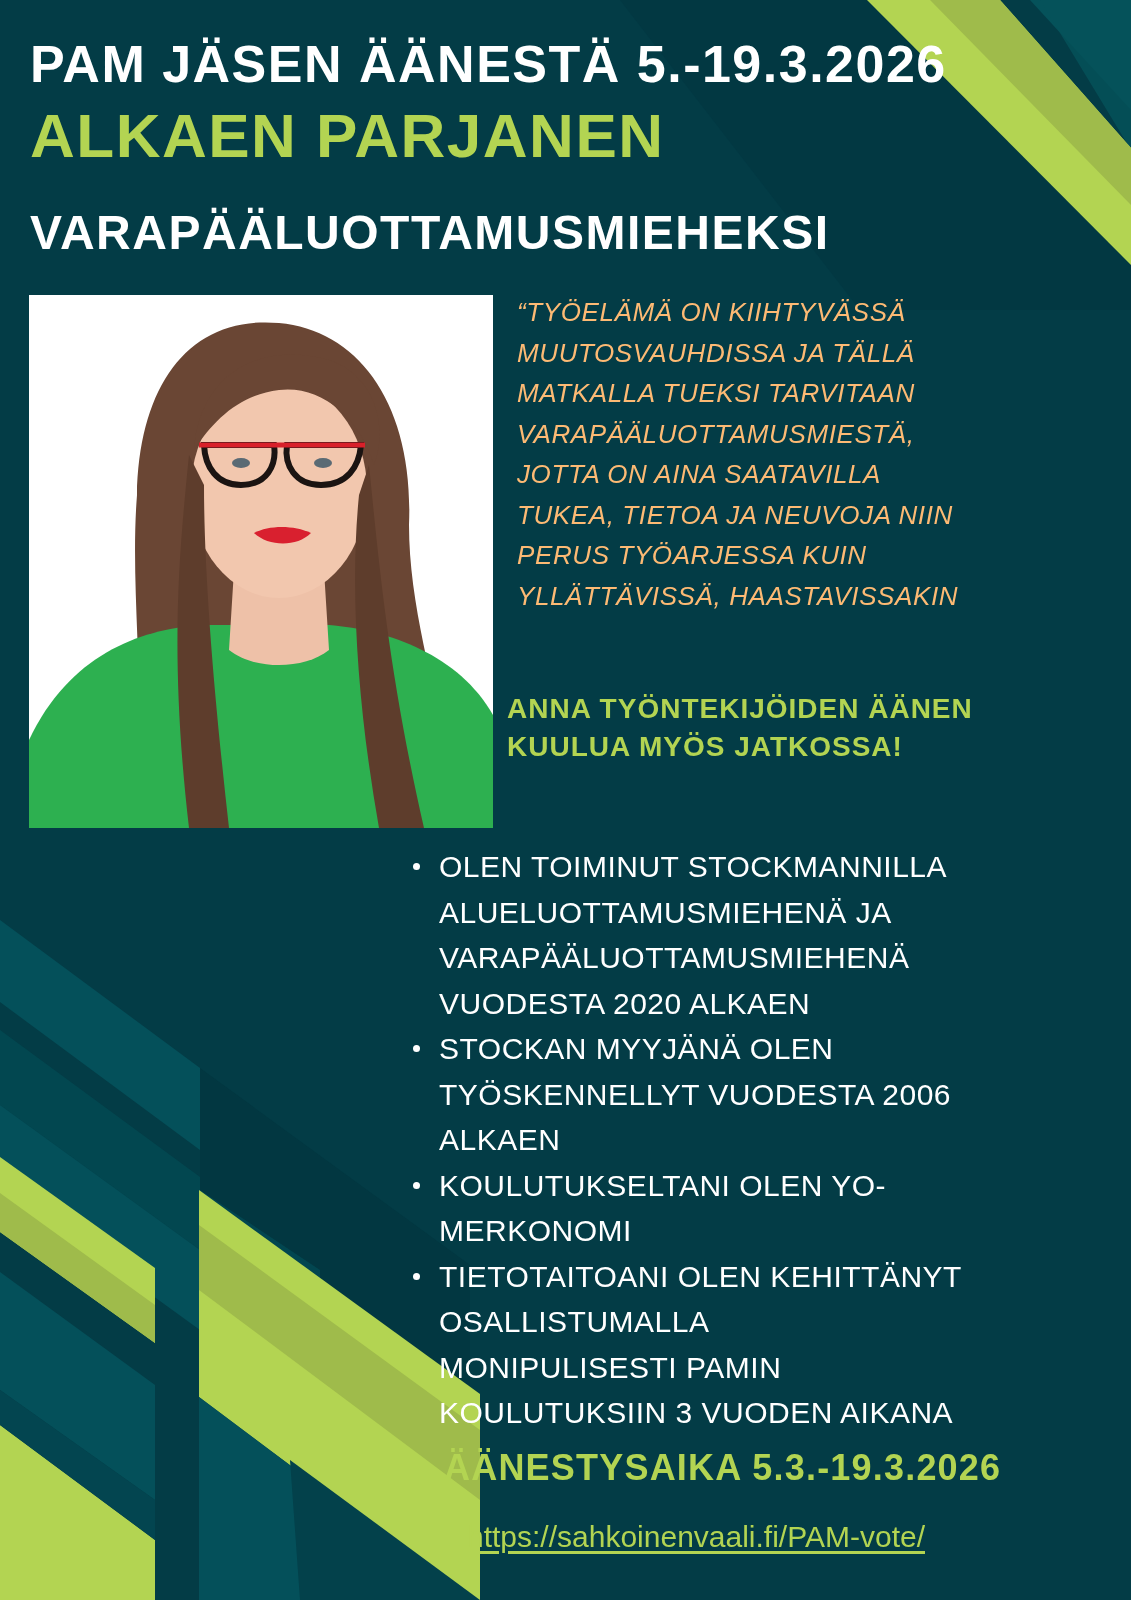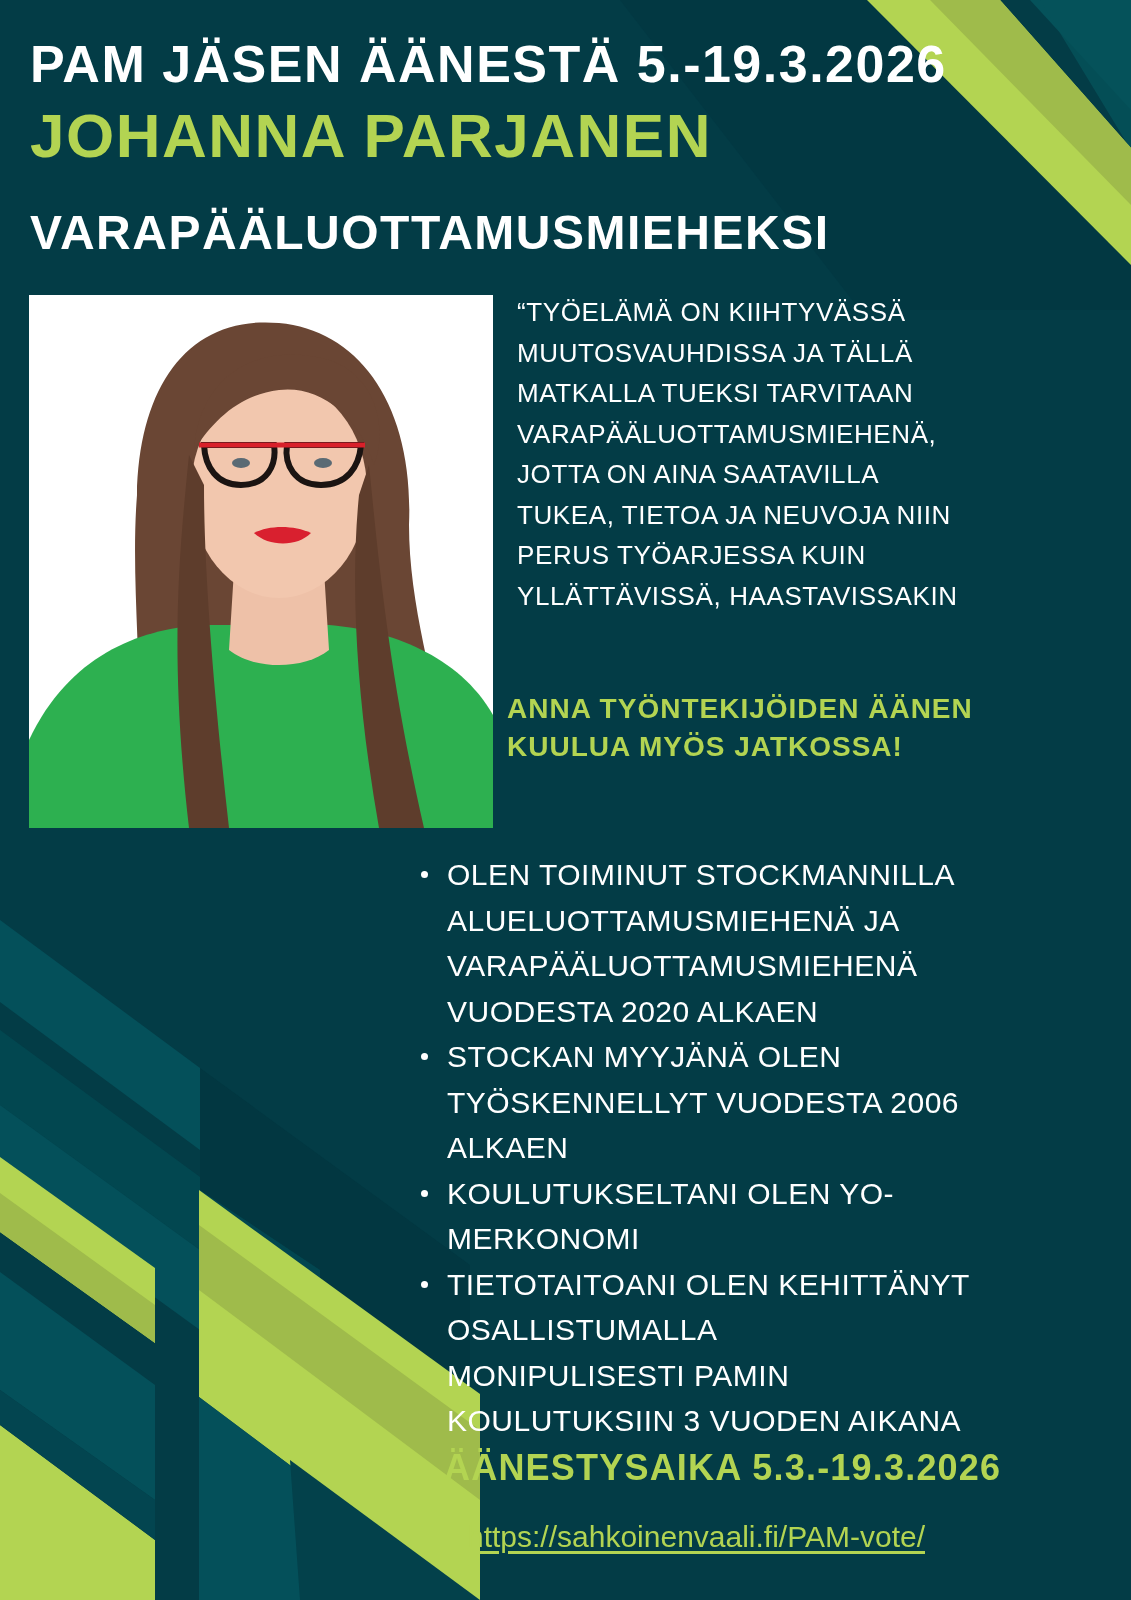--- a/index.html
+++ b/index.html
@@ -5,25 +5,25 @@
   html, body { margin: 0; padding: 0; }
   body { width: 1131px; height: 1600px; overflow: hidden; background: #033c46; font-family: "Liberation Sans", sans-serif; }
   .poster { position: relative; width: 1131px; height: 1600px; background: #033c46; overflow: hidden; }
   .bg { position: absolute; left: 0; top: 0; width: 1131px; height: 1600px; z-index: 0; }
   .txt { position: absolute; z-index: 2; color: #ffffff; font-family: "Liberation Sans", sans-serif; white-space: nowrap; }
   .h-top { left: 30px; top: 40px; font-size: 52px; font-weight: 700; letter-spacing: 1.5px; line-height: 48px; }
   .h-name { left: 30px; top: 100px; font-size: 62px; font-weight: 700; color: #b3d452; letter-spacing: 1.5px; line-height: 72px; }
   .h-role { left: 30px; top: 205px; font-size: 48px; font-weight: 700; letter-spacing: 1.5px; line-height: 56px; }
   .photo { position: absolute; z-index: 2; left: 29px; top: 295px; width: 464px; height: 533px; background: #ffffff; overflow: hidden; }
   .photo svg { display: block; width: 100%; height: 100%; }
-  .quote { position: absolute; z-index: 2; left: 517px; top: 292px; width: 600px; color: #ffffff; font-size: 26px; line-height: 40.5px; letter-spacing: 0.6px; }
+  .quote { position: absolute; z-index: 2; left: 517px; top: 292px; width: 600px; color: #fdba74; font-size: 26px; line-height: 40.5px; letter-spacing: 0.6px; font-style: italic; }
   .quote div { white-space: nowrap; }
   .cta { position: absolute; z-index: 2; left: 507px; top: 690px; color: #b3d452; font-size: 28px; font-weight: 700; line-height: 38px; letter-spacing: 1px; }
   .cta div { white-space: nowrap; }
-  .bullets { position: absolute; z-index: 2; left: 405px; top: 836px; width: 710px; color: #ffffff; font-size: 30px; line-height: 45.5px; letter-spacing: 0.5px; list-style: none; margin: 16px; padding: 0; }
+  .bullets { position: absolute; z-index: 2; left: 405px; top: 836px; width: 710px; color: #ffffff; font-size: 30px; line-height: 45.5px; letter-spacing: 0.5px; list-style: none; margin: 8px; padding: 0; }
   .bullets li { position: relative; padding-left: 26px; }
   .bullets li .dot { position: absolute; left: 0; top: 19px; width: 7px; height: 7px; border-radius: 50%; background: #ffffff; }
   .bullets li .line { display: block; white-space: nowrap; }
   .vote-time { position: absolute; z-index: 2; left: 415px; top: 1446px; color: #b3d452; font-size: 36px; font-weight: 700; letter-spacing: 1.2px; line-height: 44px; white-space: nowrap; margin-left: 29px; }
   .vote-link { position: absolute; z-index: 2; left: 467px; top: 1515px; color: #b3d452; font-size: 30px; line-height: 44px; text-decoration: underline; text-underline-offset: 4px; white-space: nowrap; cursor: pointer; }
 </style>
 </head>
 <body>
 
 <div class="poster">
@@ -57,21 +57,21 @@
     <polygon points="0,1425 155,1540 155,1600 0,1600" fill="#b3d452"></polygon>
     <polygon points="0,1390 155,1500 155,1540 0,1425" fill="#034550"></polygon>
 
     <polygon points="199,1190 480,1394 480,1600 470,1600 199,1397" fill="#b3d452"></polygon>
     <polygon points="199,1225 480,1430 480,1500 199,1290" fill="#9fbb4b"></polygon>
     <polygon points="199,1397 470,1600 199,1600" fill="#04505a"></polygon>
     <polygon points="290,1460 480,1600 300,1600" fill="#03414b"></polygon>
   </svg>
 
   <div class="txt h-top">PAM JÄSEN ÄÄNESTÄ 5.-19.3.2026</div>
-  <div class="txt h-name">JOHANNA PARJANEN</div>
+  <div class="txt h-name">ALKAEN PARJANEN</div>
   <div class="txt h-role">VARAPÄÄLUOTTAMUSMIEHEKSI</div>
 
   <div class="photo" aria-label="Portrait of Johanna Parjanen wearing glasses and a green top">
     <svg viewBox="0 0 464 533" xmlns="http://www.w3.org/2000/svg">
       <rect width="464" height="533" fill="#ffffff"></rect>
 
       <path d="M250 28 C160 20 110 90 108 200 C100 300 120 420 105 533 L430 533 C420 430 380 330 380 230 C385 110 330 35 250 28 Z" fill="#6a4634"></path>
 
       <path d="M0 445 C40 360 110 335 170 330 L300 330 C360 335 430 360 464 420 L464 533 L0 533 Z" fill="#2db050"></path>
 
@@ -91,21 +91,21 @@
       <ellipse cx="294" cy="168" rx="9" ry="5" fill="#5a6a74"></ellipse>
 
       <path d="M225 238 C240 230 265 230 282 238 C268 252 240 252 225 238 Z" fill="#d9202f"></path>
     </svg>
   </div>
 
   <div class="quote">
     <div>“TYÖELÄMÄ ON KIIHTYVÄSSÄ</div>
     <div>MUUTOSVAUHDISSA JA TÄLLÄ</div>
     <div>MATKALLA TUEKSI TARVITAAN</div>
-    <div>VARAPÄÄLUOTTAMUSMIEHENÄ,</div>
+    <div>VARAPÄÄLUOTTAMUSMIESTÄ,</div>
     <div>JOTTA ON AINA SAATAVILLA</div>
     <div>TUKEA, TIETOA JA NEUVOJA NIIN</div>
     <div>PERUS TYÖARJESSA KUIN</div>
     <div>YLLÄTTÄVISSÄ, HAASTAVISSAKIN</div>
   </div>
 
   <div class="cta">
     <div>ANNA TYÖNTEKIJÖIDEN ÄÄNEN</div>
     <div>KUULUA MYÖS JATKOSSA!</div>
   </div>

